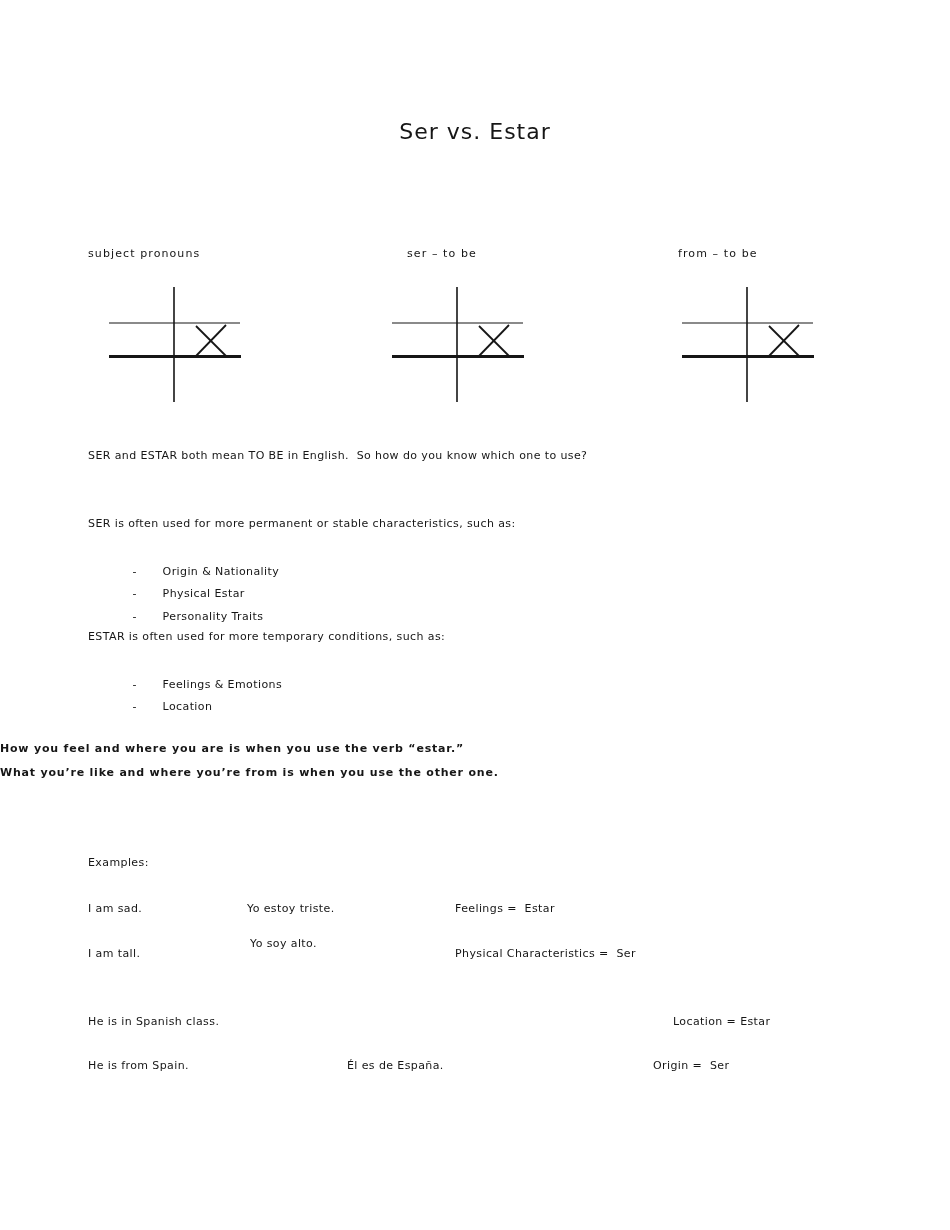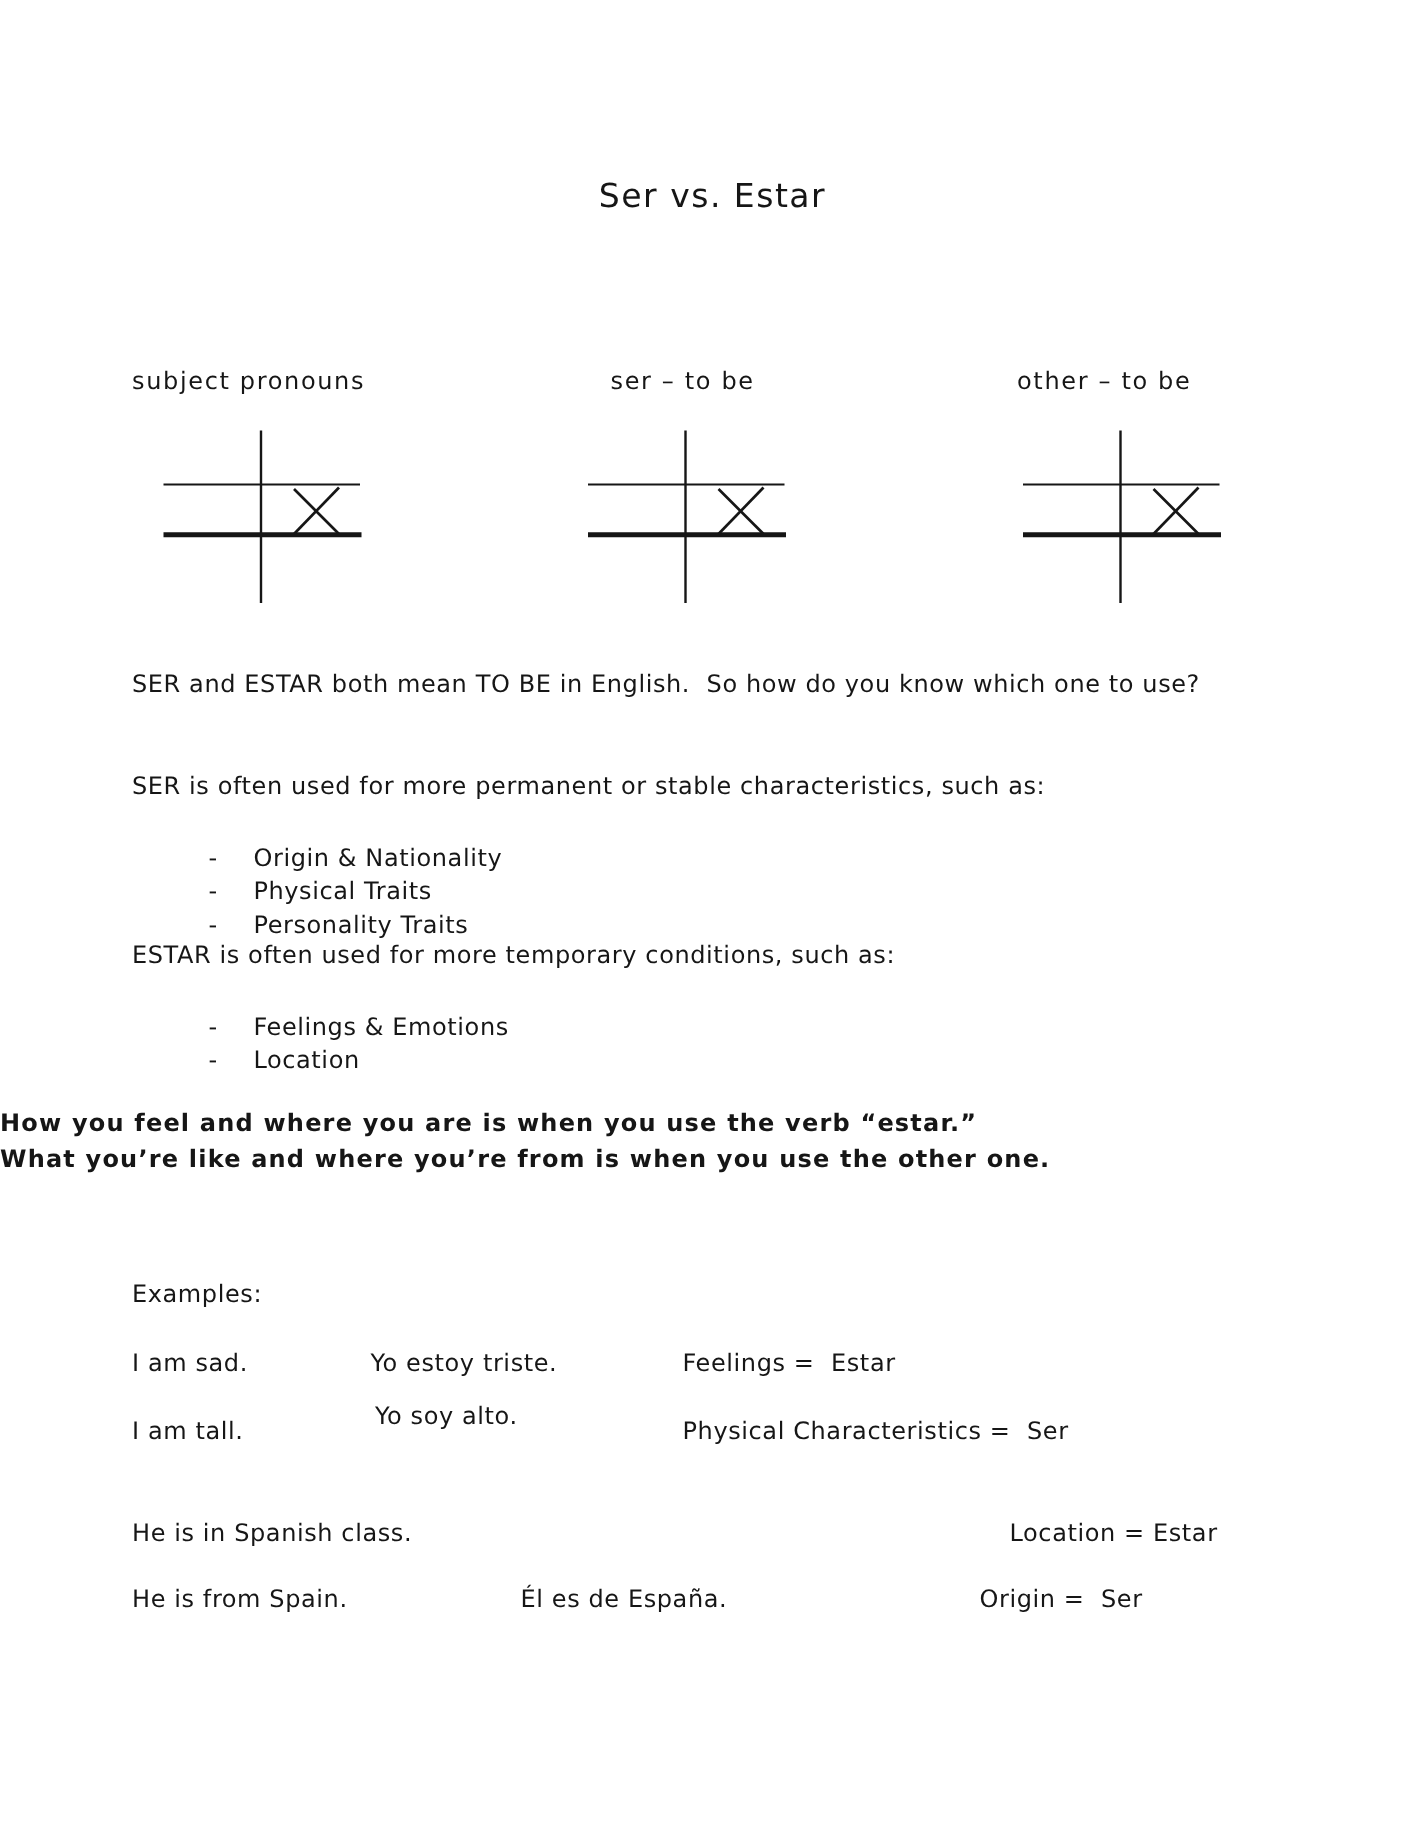--- a/index.html
+++ b/index.html
@@ -8,21 +8,21 @@
     width: 950px;
     height: 1230px;
     background: #ffffff;
     font-family: "DejaVu Sans", "Liberation Sans", sans-serif;
     color: #161616;
     overflow: hidden;
   }
   .txt {
     position: absolute;
     white-space: pre-wrap;
-    font-size: 16px;
+    font-size: 11px;
     line-height: 23.5px;
     letter-spacing: 0.4px;
   }
   .title {
     position: absolute;
     top: 111px;
     left: 0;
     width: 950px;
     text-align: center;
     font-size: 22px;
@@ -45,21 +45,21 @@
 <body>
 
 <div class="page">
 
   <div class="title">
     <div>Ser vs. Estar</div>
   </div>
 
   <span class="txt hdr" style="left:88px; top:242px;">subject pronouns</span>
   <span class="txt hdr" style="left:407px; top:242px;">ser – to be</span>
-  <span class="txt hdr" style="left:678px; top:242px;">other – to be</span>
+  <span class="txt hdr" style="left:678px; top:242px;">from – to be</span>
 
   <svg class="tchart" style="left:100px; top:282px;" width="150" height="125" viewBox="0 0 150 125">
     <line x1="74" y1="5" x2="74" y2="120" stroke-width="1.6"></line>
     <line x1="9" y1="41" x2="140" y2="41" stroke-width="1.2"></line>
     <line x1="9" y1="74.5" x2="141" y2="74.5" stroke-width="3.2"></line>
     <line x1="96" y1="44" x2="126" y2="74" stroke-width="1.8"></line>
     <line x1="126" y1="43" x2="96" y2="74" stroke-width="1.8"></line>
   </svg>
 
   <svg class="tchart" style="left:383px; top:282px;" width="150" height="125" viewBox="0 0 150 125">
@@ -79,21 +79,21 @@
   </svg>
 
   <div class="txt" style="left:88px; top:444px; width:805px;">SER and ESTAR both mean TO BE in English.  So how do you know which one to use?</div>
 
   <div class="txt" style="left:88px; top:512px; width:820px;">SER is often used for more permanent or stable characteristics, such as:</div>
 
   <div class="txt bullet" style="left:117px; top:536px;">
     <span class="dash">-</span><span>Origin &amp; Nationality</span>
   </div>
   <div class="txt bullet" style="left:117px; top:558px;">
-    <span class="dash">-</span><span>Physical Traits</span>
+    <span class="dash">-</span><span>Physical Estar</span>
   </div>
   <div class="txt bullet" style="left:117px; top:581px;">
     <span class="dash">-</span><span>Personality Traits</span>
   </div>
 
   <div class="txt" style="left:88px; top:625px; width:820px;">ESTAR is often used for more temporary conditions, such as:</div>
 
   <div class="txt bullet" style="left:117px; top:649px;">
     <span class="dash">-</span><span>Feelings &amp; Emotions</span>
   </div>

